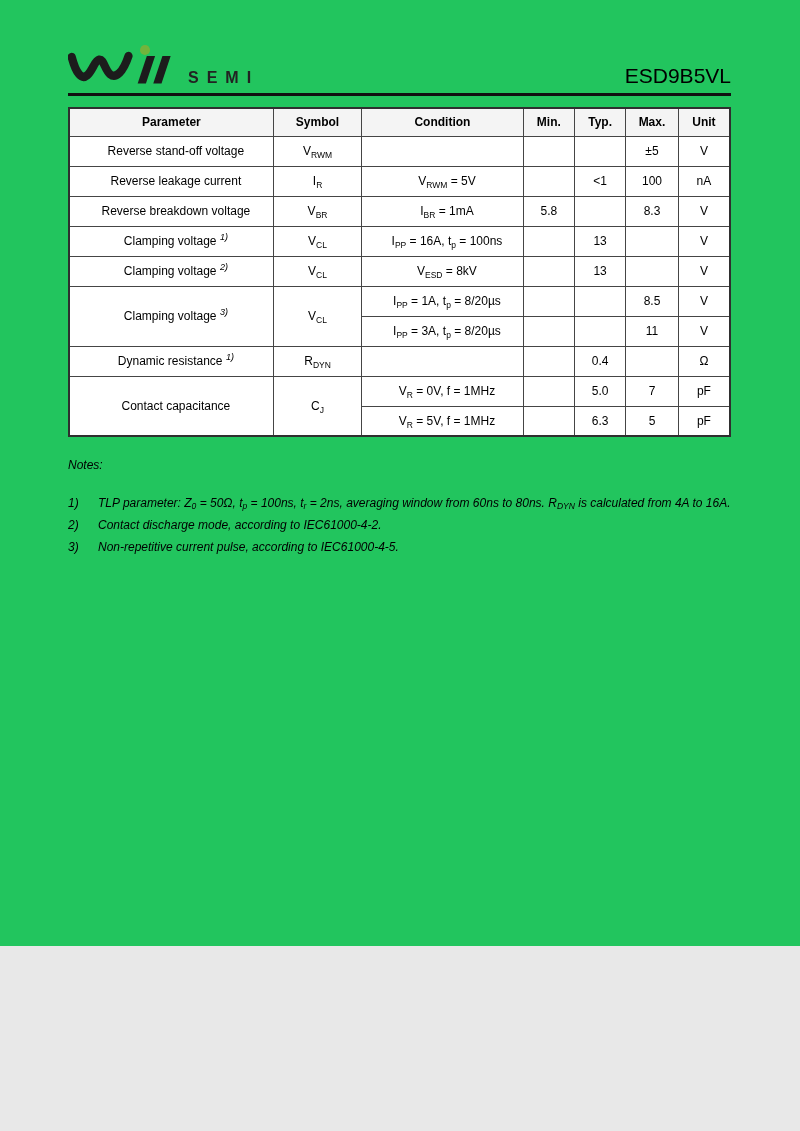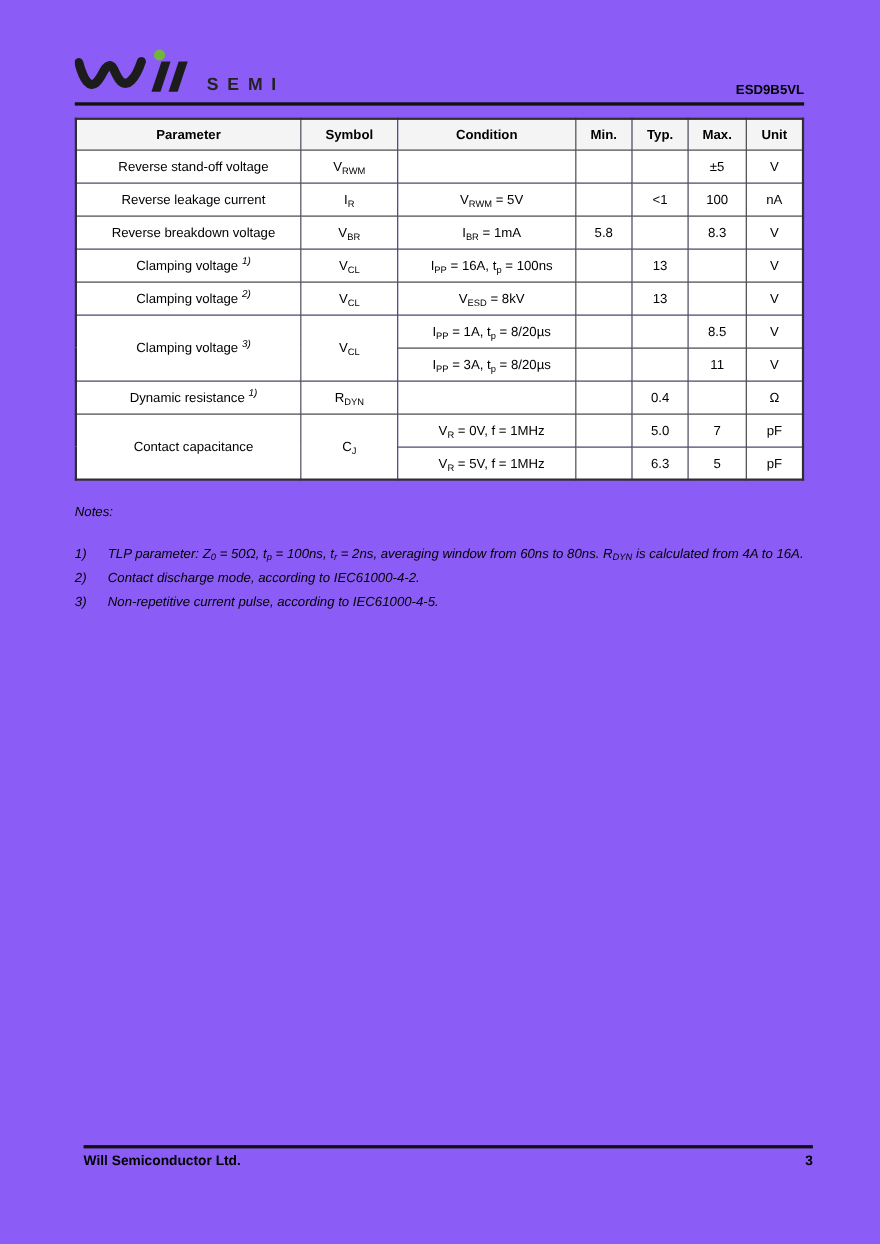--- a/index.html
+++ b/index.html
@@ -1,33 +1,33 @@
 <!DOCTYPE html>
 <html><head>
 <meta charset="utf-8">
 <style>
   * { margin:0; padding:0; box-sizing:border-box; }
   html,body { background:#e8e8e8; }
   .page {
     position:relative;
-    width:800px; height:1131px;
+    width:800px; height:946px;
     margin:0 auto;
-    background:#8b5cf6;
+    background:#22c55e;
     font-family:"Liberation Sans", sans-serif;
     color:#000;
     overflow:hidden;
   }
   .content { position:absolute; left:68px; top:0; width:663px; }
 
   
   .logo-row { display:flex; justify-content:space-between; align-items:flex-end; padding-top:44px; }
   .logo { display:flex; align-items:flex-end; gap:10px; }
   .logo svg { display:block; }
   .logo-text { font-weight:bold; font-size:16px; letter-spacing:8px; color:#222; padding-bottom:3px; }
-  .part-number { font-weight:bold; font-size:12px; color:#000; padding-bottom:2px; }
+  .part-number { font-weight:normal; font-size:21px; color:#000; padding-bottom:2px; }
   .header-rule { height:3px; background:#111; margin-top:3px; }
 
   
   .title { margin-top:9px; font-weight:bold; font-size:15.5px; color:#000; }
   .title .suffix { font-size:12px; }
   .title sub, .title sup { line-height:0; }
 
   
   table.spec { width:100%; margin-top:11px; border-collapse:collapse; table-layout:fixed;
     font-size:12px; border:2px solid #2f2f2f; }

